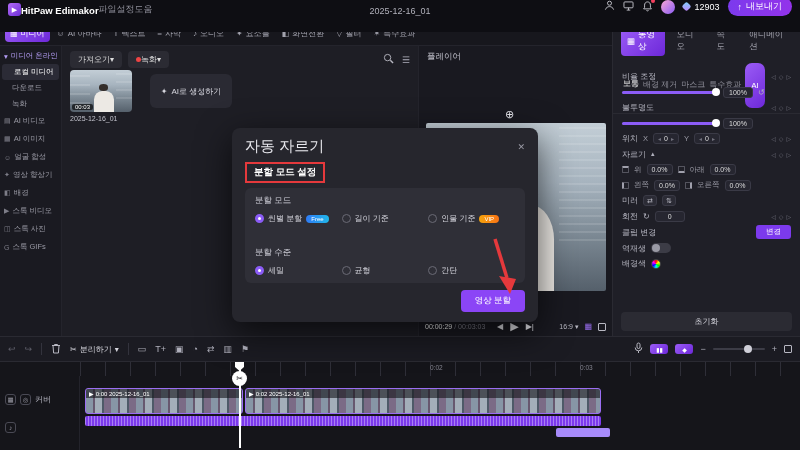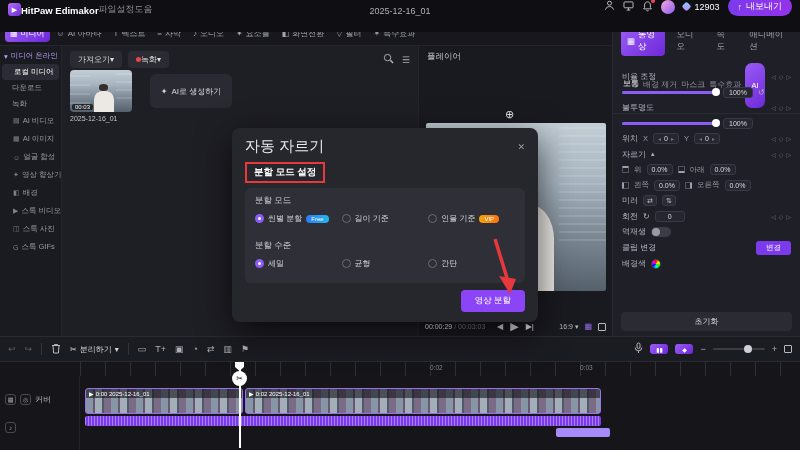--- a/index.html
+++ b/index.html
@@ -21,21 +21,21 @@
 
 .tabbar{position:absolute;left:0;top:22px;width:612px;height:24px;background:#17171d;border-bottom:1px solid #24242c;display:flex;align-items:center;gap:2px;padding:0 5px;z-index:5}
 .tab{display:flex;align-items:center;gap:3px;padding:3px 5px;border-radius:4px;color:#a2a2ad;font-size:8px;white-space:nowrap}
 .tab .tic{font-size:8px}
 .tab.active{background:linear-gradient(135deg,#9b5cf6,#6d28d9);color:#fff}
 
 .sidebar{position:absolute;left:0;top:46px;width:62px;height:290px;background:#1a1a21;border-right:1px solid #24242c;padding-top:2px}
 .sb-root{display:flex;align-items:center;gap:3px;color:#b49df5;padding:3px 4px;font-size:7.5px;white-space:nowrap}
 .sb-item{padding:3px 4px 3px 12px;color:#9a9aa5;font-size:7.5px;white-space:nowrap}
 .sb-item.sel{background:#2b2b36;color:#fff;border-radius:3px;margin:0 2px}
-.sb-sec{display:flex;align-items:center;gap:3px;padding:4px 13px;color:#9a9aa5;font-size:7.5px;white-space:nowrap}
+.sb-sec{display:flex;align-items:center;gap:3px;padding:4px 4px;color:#9a9aa5;font-size:7.5px;white-space:nowrap}
 .sb-sec .sic{font-size:7px;color:#7d7d88}
 
 .media{position:absolute;left:62px;top:46px;width:356px;height:290px;background:#1e1e25}
 .m-toolbar{display:flex;align-items:center;gap:6px;padding:5px 8px}
 .btn-dark{display:flex;align-items:center;background:#2b2b33;border-radius:4px;padding:3px 8px;font-size:8px;color:#ddd}
 .m-tools-right{margin-left:auto;display:flex;align-items:center;gap:8px}
 .thumb-card{position:absolute;left:8px;top:24px;width:62px}
 .thumb{position:relative;width:62px;height:42px;border-radius:4px;overflow:hidden}
 .dur{position:absolute;left:2px;bottom:2px;background:rgba(0,0,0,.65);color:#fff;font-size:6px;padding:0 3px;border-radius:2px}
 .thumb-name{margin-top:3px;font-size:7px;color:#c2c2cc;white-space:nowrap}
@@ -89,21 +89,21 @@
 .swatch{width:10px;height:10px;border-radius:50%;background:conic-gradient(#f00,#ff0,#0f0,#0ff,#00f,#f0f,#f00);border:1px solid #444}
 .rp-reset{position:absolute;left:8px;right:8px;bottom:5px;background:#2b2b33;border-radius:4px;text-align:center;padding:4px 0;color:#d5d5dd;font-size:8px}
 
 .dialog{position:absolute;left:232px;top:128px;width:306px;height:194px;background:#26262d;border-radius:8px;box-shadow:0 10px 34px rgba(0,0,0,.65);z-index:50;display:flex;flex-direction:column;padding:9px 13px 10px}
 .d-head{display:flex;align-items:center;justify-content:space-between}
 .d-title{color:#e8e8ee;font-size:15px}
 .d-close{color:#9a9aa5;font-size:9px}
 .d-sec{align-self:flex-start;margin:6px 0 5px;border:2px solid #e5393c;padding:2px 7px;color:#fff;font-weight:bold;font-size:9.5px}
 .d-panel{background:#2f2f37;border-radius:6px;padding:7px 10px;flex:1}
 .d-lbl{color:#cfcfd8;font-size:8.5px;margin-bottom:6px}
-.d-radios{display:flex;margin-bottom:16px}
+.d-radios{display:flex;margin-bottom:23px}
 .d-opt{display:flex;align-items:center;gap:4px;width:33.3%;white-space:nowrap}
 .radio{width:9px;height:9px;border-radius:50%;border:1.5px solid #6a6a75;flex:none}
 .radio.on{border:3px solid #8b5cf6;background:#fff}
 .d-opt-lbl{color:#d5d5dd;font-size:8px}
 .badge-free{background:linear-gradient(90deg,#2f7bf6,#20b7e8);color:#fff;font-size:6px;border-radius:7px;padding:1px 5px}
 .badge-vip{background:linear-gradient(90deg,#f5a30b,#f97316);color:#fff;font-size:6px;border-radius:7px;padding:1px 5px}
 .d-action{align-self:flex-end;margin-top:7px;background:#8b45f6;color:#fff;border-radius:4px;padding:5px 14px;font-size:8.5px}
 .annot-arrow{position:absolute;left:486px;top:236px;z-index:60}
 
 .tl-toolbar{position:absolute;left:0;top:336px;width:800px;height:26px;background:#1b1b22;border-top:1px solid #2a2a32;border-bottom:1px solid #2a2a32;display:flex;align-items:center;padding:0 8px;gap:9px;z-index:6}
@@ -419,28 +419,28 @@
           <span class="rp-label">회전</span>
           <span class="icgray" style="font-size:8px">↻</span>
           <span class="valbox">0</span>
           <span class="kf">
             <span>◁</span>
             <span>◇</span>
             <span>▷</span>
           </span>
         </div>
       <div class="rp-row">
+          <span class="rp-label">클립 변경</span>
+          <span class="chg-btn">변경</span>
+        </div>
+      <div class="rp-row">
           <span class="rp-label">역재생</span>
           <span class="toggle">
             <span class="tk"></span>
           </span>
-        </div>
-      <div class="rp-row">
-          <span class="rp-label">클립 변경</span>
-          <span class="chg-btn">변경</span>
         </div>
       <div class="rp-row">
           <span class="rp-label">배경색</span>
           <span class="swatch"></span>
         </div>
     </div>
     <div class="rp-reset">초기화</div>
   </div>
 
   <div class="dialog">

